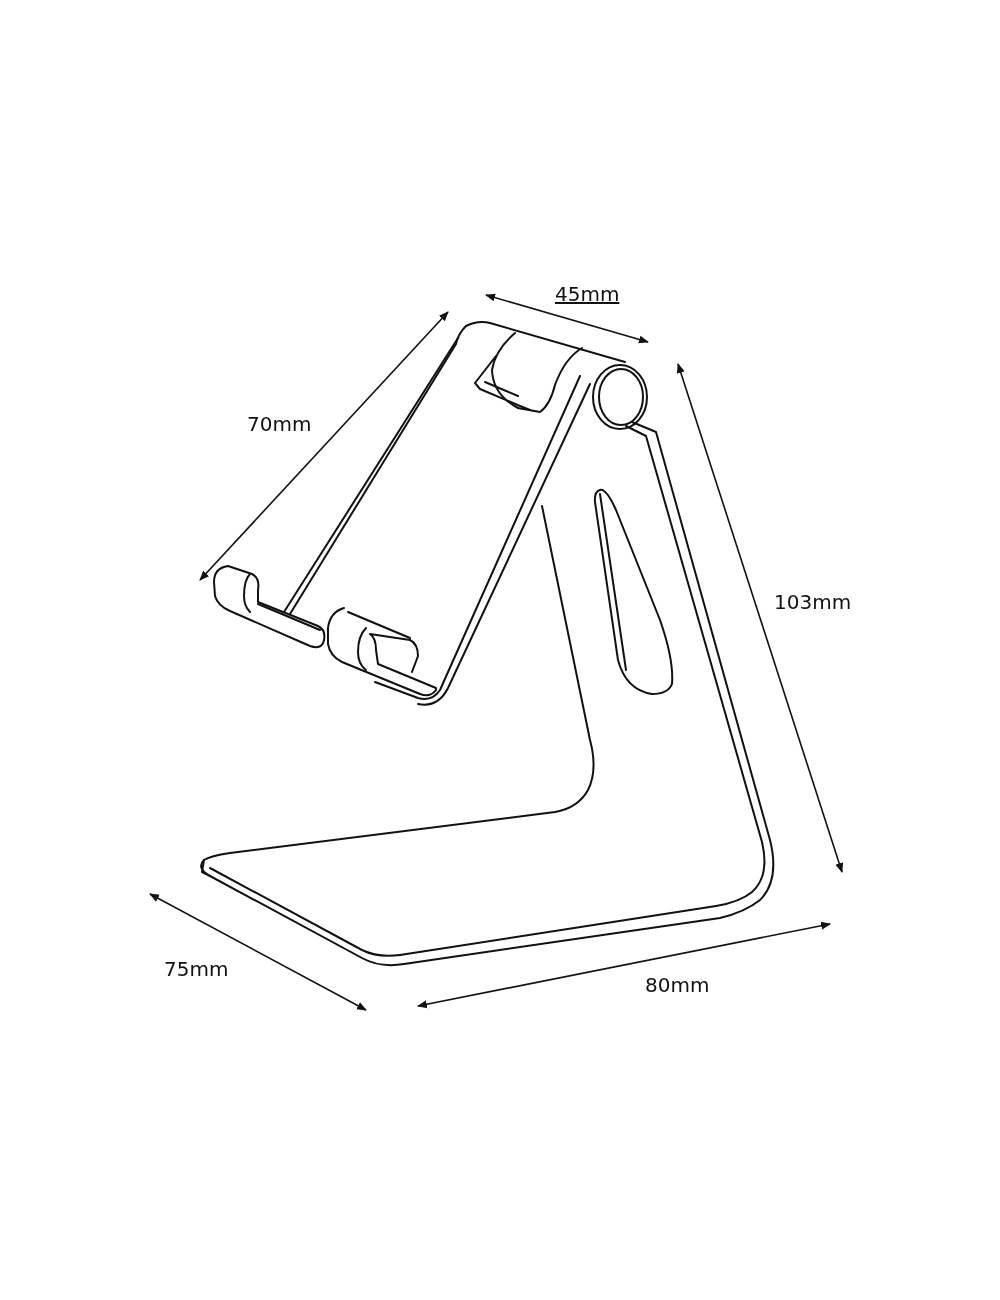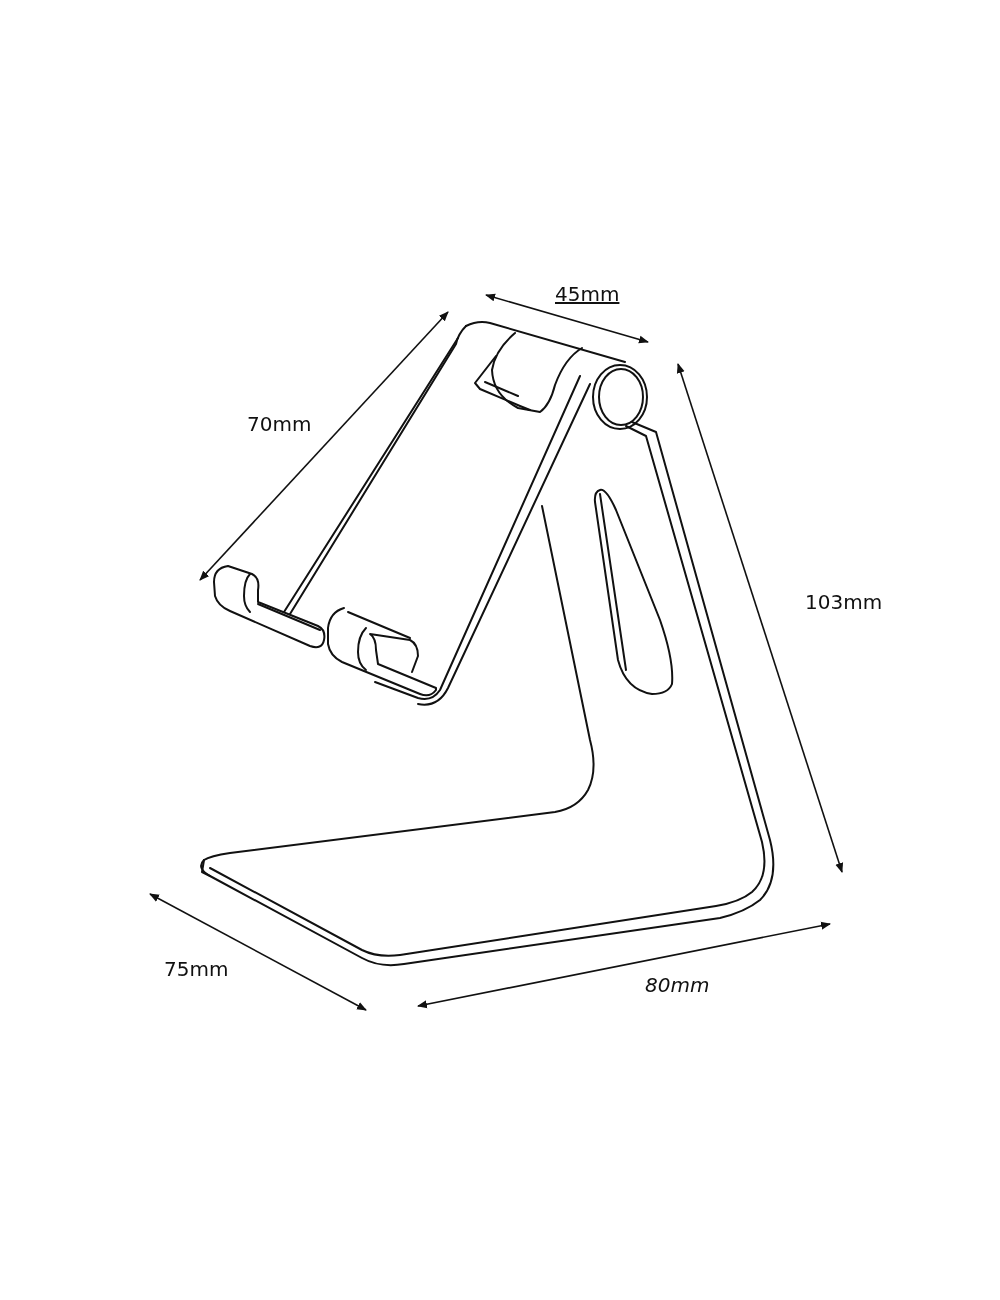--- a/index.html
+++ b/index.html
@@ -62,15 +62,15 @@
     <line class="dim" x1="486" y1="295" x2="648" y2="342" marker-start="url(#arr)" marker-end="url(#arr)"></line>
     <line class="dim" x1="448" y1="312" x2="200" y2="580" marker-start="url(#arr)" marker-end="url(#arr)"></line>
     <line class="dim" x1="678" y1="364" x2="842" y2="872" marker-start="url(#arr)" marker-end="url(#arr)"></line>
     <line class="dim" x1="150" y1="894" x2="366" y2="1010" marker-start="url(#arr)" marker-end="url(#arr)"></line>
     <line class="dim" x1="418" y1="1006" x2="830" y2="924" marker-start="url(#arr)" marker-end="url(#arr)"></line>
   </g>
 </svg>
 
 <div class="lbl" style="left:555px; top:282px;text-decoration:underline;">45mm</div>
 <div class="lbl" style="left:247px; top:400px;margin-top:12px;">70mm</div>
-<div class="lbl" style="left:805px; top:590px;">103mm</div>
+<div class="lbl" style="left:774px; top:590px;">103mm</div>
 <div class="lbl" style="left:164px; top:957px;">75mm</div>
-<div class="lbl" style="left:645px; top:973px;font-style:italic;">80mm</div>
+<div class="lbl" style="left:645px; top:973px;">80mm</div>
 
 </body></html>

